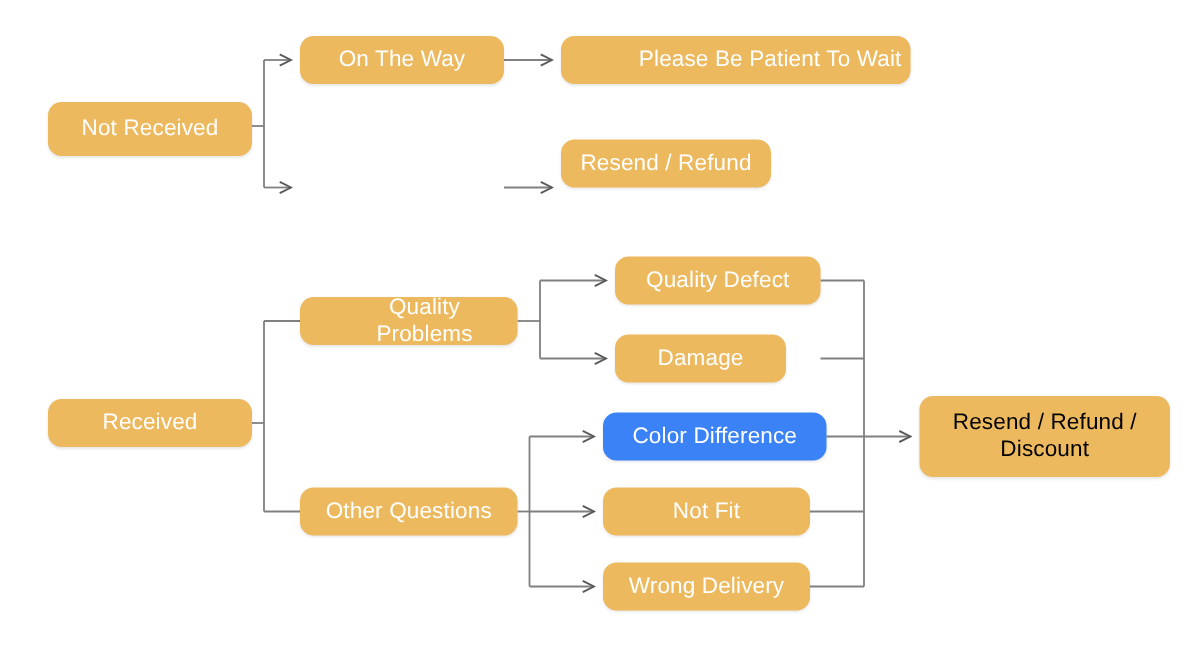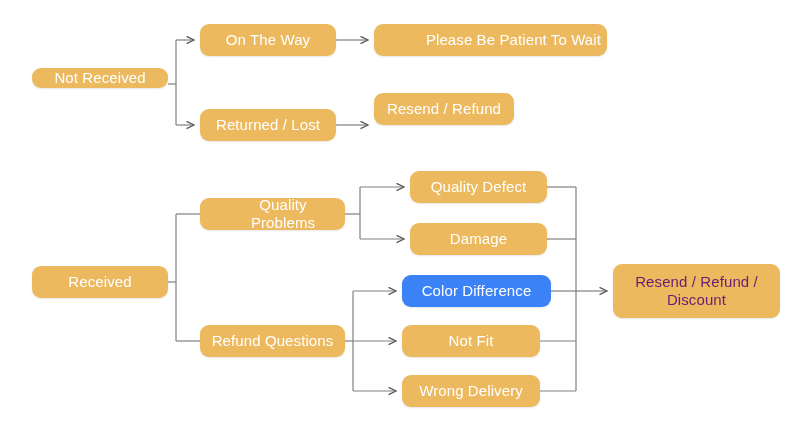--- a/index.html
+++ b/index.html
@@ -95,70 +95,67 @@
       <path d="M547,239 L576,239"></path>
       <path d="M551,291 L576,291"></path>
       <path d="M540,341 L576,341"></path>
       <path d="M540,391 L576,391"></path>
       <path d="M576,187 L576,391"></path>
       <path d="M576,291 L607,291" marker-end="url(#arw)"></path>
 
     </g>
   </svg>
 
-  <div class="node" style="left: 32px; top: 68px; width: 136px; height: 20px; background: rgb(237, 185, 94); color: rgb(255, 255, 255);">
+  <div class="node" style="left: 32px; top: 68px; width: 136px; height: 36px; background: rgb(237, 185, 94); color: rgb(255, 255, 255);">
     <span class="node-label">Not Received</span>
   </div>
 
   <div class="node" style="left: 200px; top: 24px; width: 136px; height: 32px; background: rgb(237, 185, 94); color: rgb(255, 255, 255);">
     <span class="node-label">On The Way</span>
   </div>
 
   <div class="node" style="left: 374px; top: 24px; width: 233px; height: 32px; background: rgb(237, 185, 94); color: rgb(255, 255, 255); justify-content: flex-end;">
     <span class="node-label">Please Be Patient To Wait</span>
   </div>
 
-  <div class="node" style="left: 200px; top: 109px; width: 136px; height: 32px; background: rgb(237, 185, 94); color: rgb(255, 255, 255);">
-    <span class="node-label">Returned / Lost</span>
-  </div>
 
   <div class="node" style="left: 374px; top: 93px; width: 140px; height: 32px; background: rgb(237, 185, 94); color: rgb(255, 255, 255);">
     <span class="node-label">Resend / Refund</span>
   </div>
 
   <div class="node" style="left: 32px; top: 266px; width: 136px; height: 32px; background: rgb(237, 185, 94); color: rgb(255, 255, 255);">
     <span class="node-label">Received</span>
   </div>
 
   <div class="node" style="left: 200px; top: 198px; width: 145px; height: 32px; background: rgb(237, 185, 94); color: rgb(255, 255, 255); padding-left: 27px;">
     <span class="node-label">Quality Problems</span>
   </div>
 
   <div class="node" style="left: 200px; top: 325px; width: 145px; height: 32px; background: rgb(237, 185, 94); color: rgb(255, 255, 255);">
-    <span class="node-label">Refund Questions</span>
+    <span class="node-label">Other Questions</span>
   </div>
 
   <div class="node" style="left: 410px; top: 171px; width: 137px; height: 32px; background: rgb(237, 185, 94); color: rgb(255, 255, 255);">
     <span class="node-label">Quality Defect</span>
   </div>
 
-  <div class="node" style="left: 410px; top: 223px; width: 137px; height: 32px; background: rgb(237, 185, 94); color: rgb(255, 255, 255);">
+  <div class="node" style="left: 410px; top: 223px; width: 114px; height: 32px; background: rgb(237, 185, 94); color: rgb(255, 255, 255);">
     <span class="node-label">Damage</span>
   </div>
 
   <div class="node" style="left: 402px; top: 275px; width: 149px; height: 32px; background: #3b82f6; color: rgb(255, 255, 255);">
     <span class="node-label">Color Difference</span>
   </div>
 
   <div class="node" style="left: 402px; top: 325px; width: 138px; height: 32px; background: rgb(237, 185, 94); color: rgb(255, 255, 255);">
     <span class="node-label">Not Fit</span>
   </div>
 
   <div class="node" style="left: 402px; top: 375px; width: 138px; height: 32px; background: rgb(237, 185, 94); color: rgb(255, 255, 255);">
     <span class="node-label">Wrong Delivery</span>
   </div>
 
-  <div class="node" style="left: 613px; top: 264px; width: 167px; height: 54px; background: rgb(237, 185, 94); color: #701a75;">
+  <div class="node" style="left: 613px; top: 264px; width: 167px; height: 54px; background: rgb(237, 185, 94); color: #000000;">
     <span class="node-label">Resend / Refund /
 Discount</span>
   </div>
 
 </div>
 
 </body></html>

